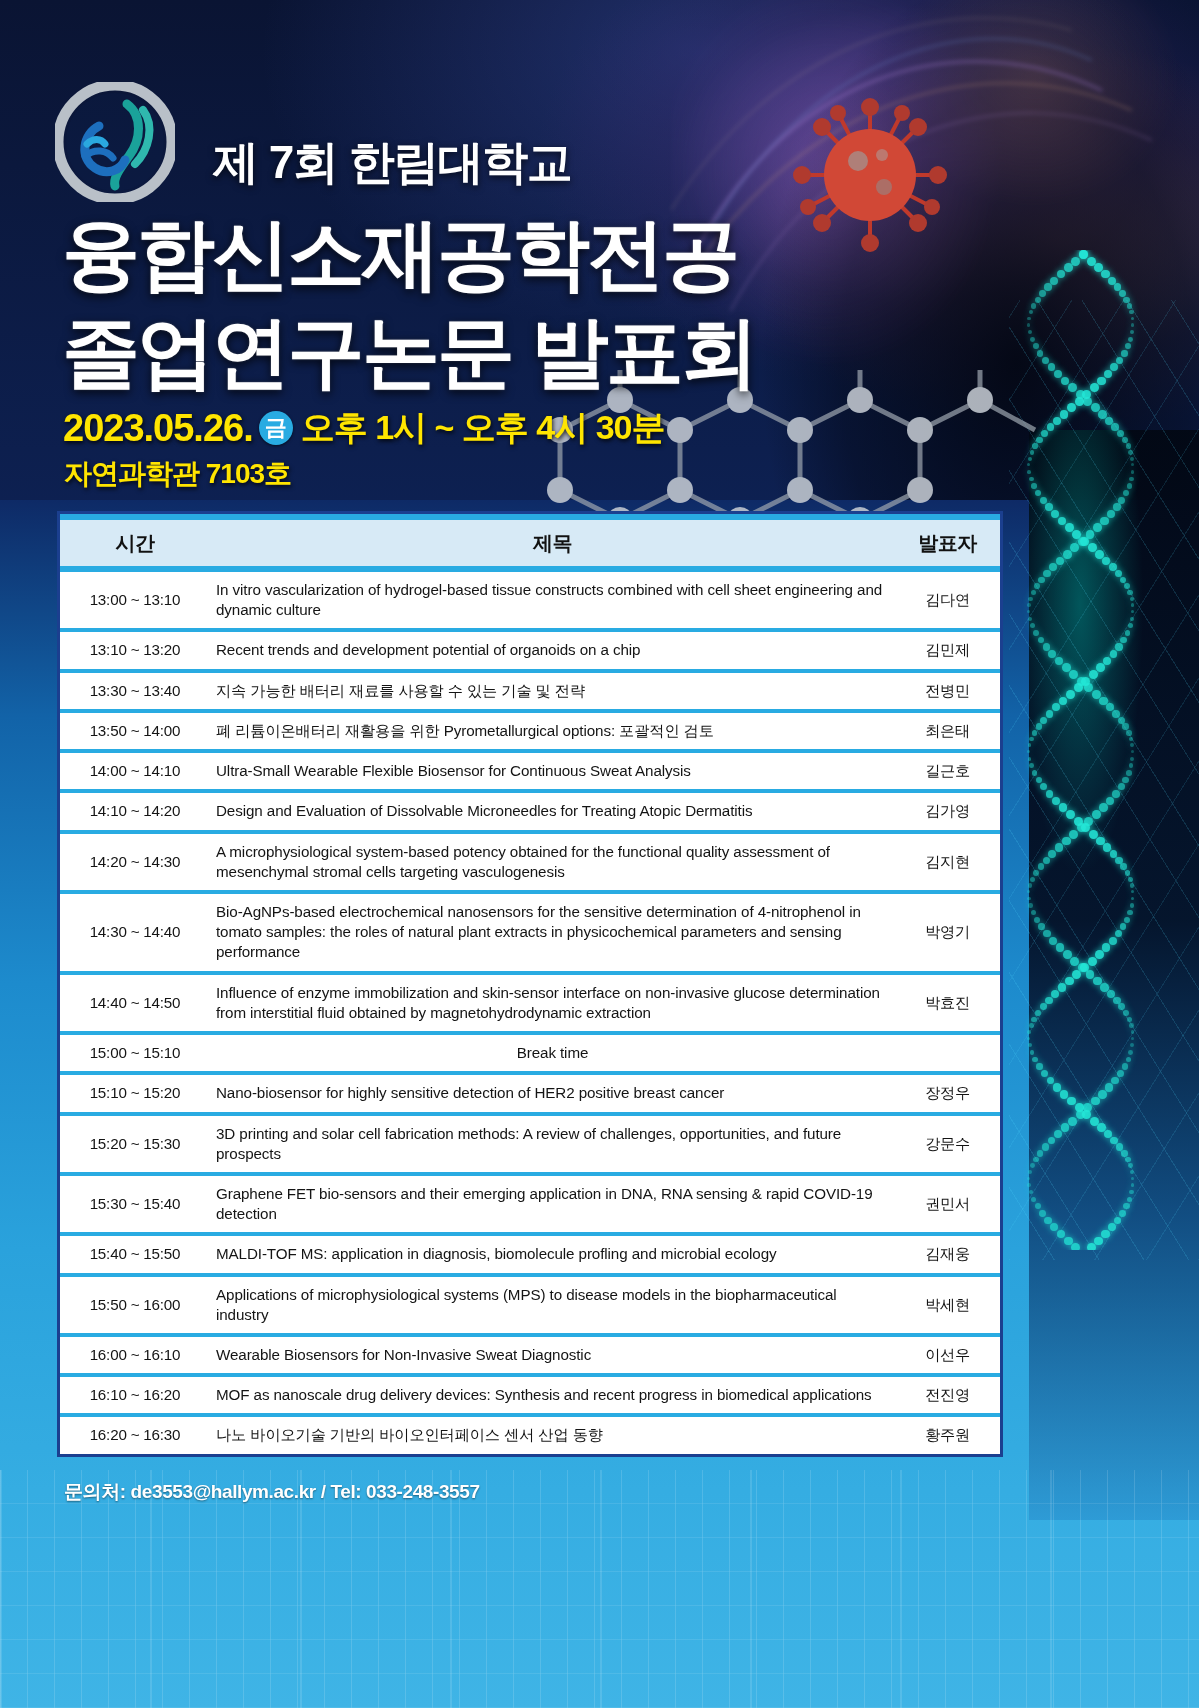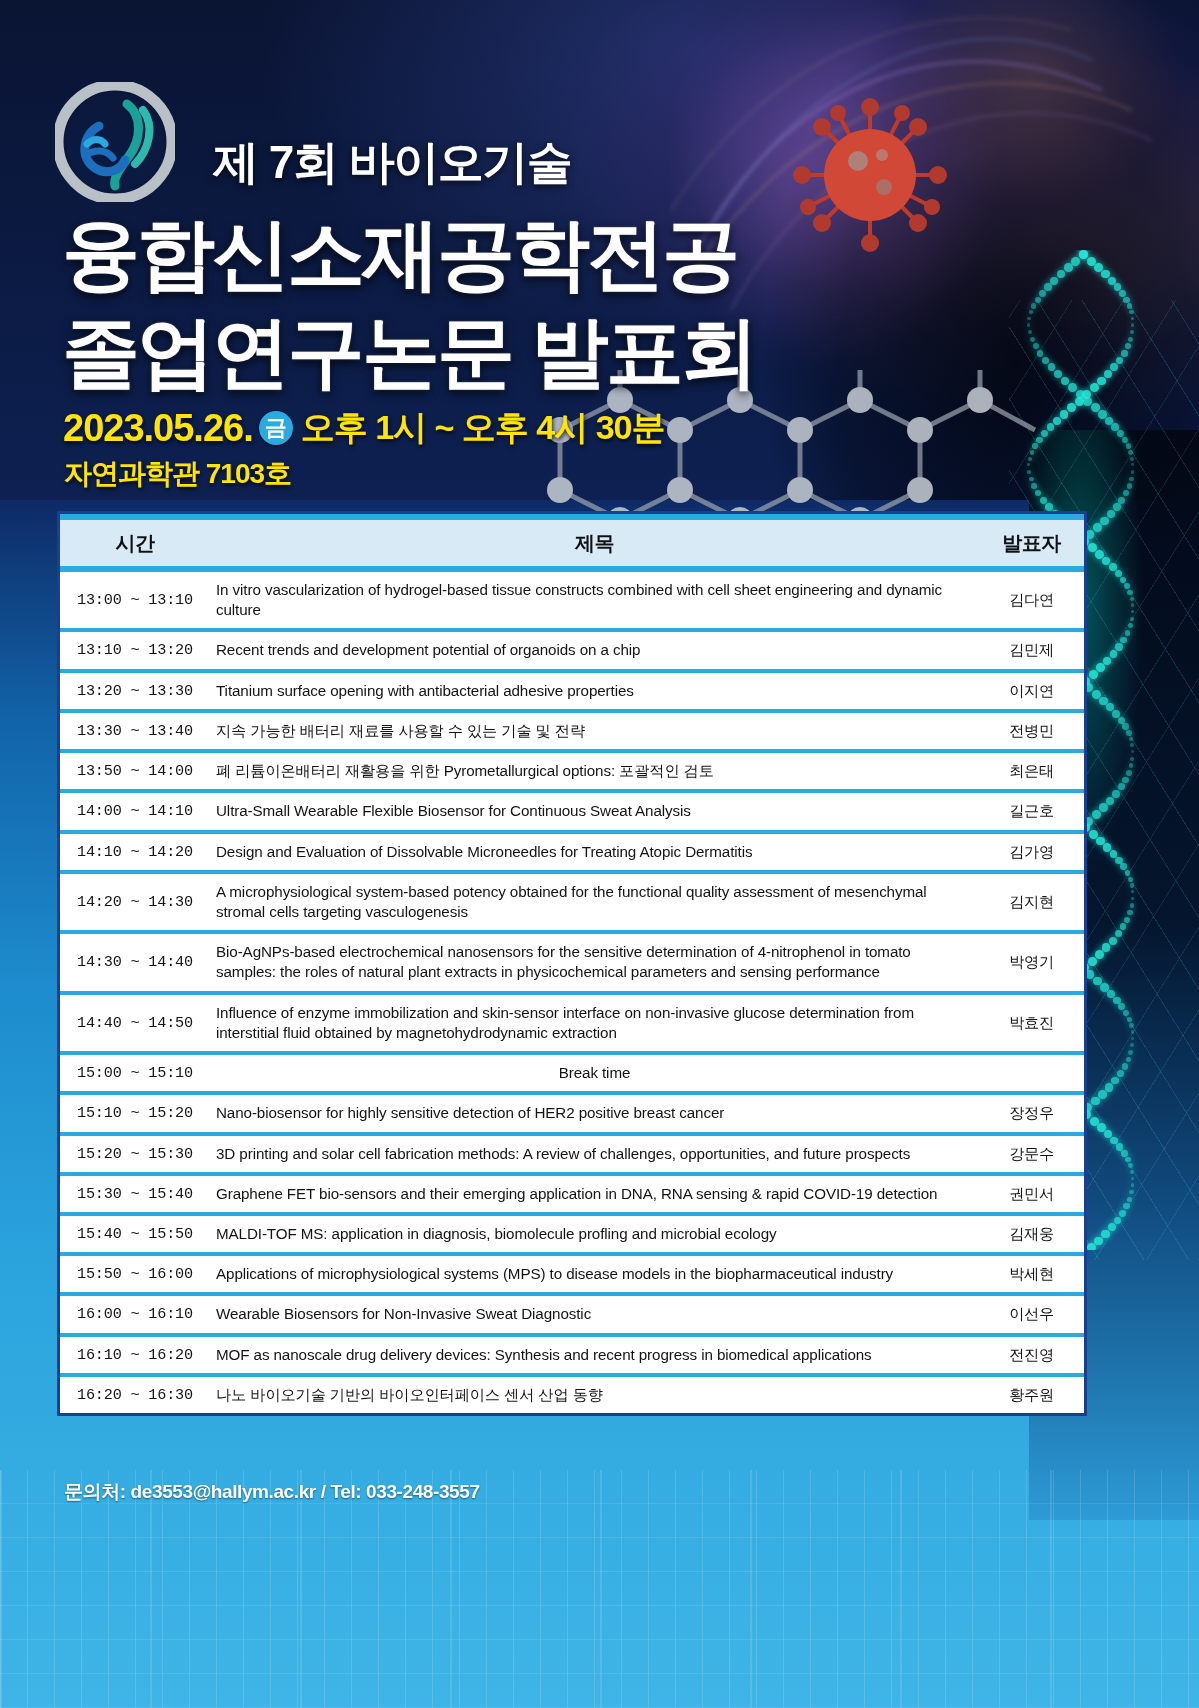--- a/index.html
+++ b/index.html
@@ -132,21 +132,21 @@
   }
   .venue{
     position:absolute;left:64px;top:455px;
     color:#ffe500;font-size:28px;font-weight:700;letter-spacing:-1px;
     text-shadow:1px 2px 4px rgba(0,0,0,.85);
     white-space:nowrap;
   }
 
   
   .table-wrap{
-    position:absolute;left:57px;top:511px;width:1030px;
+    position:absolute;left:57px;top:511px;width:946px;
     border:3px solid #1b3f8f;
     background:#ffffff;
     box-sizing:border-box;
   }
   table.sched{
     width:100%;border-collapse:collapse;table-layout:fixed;background:#ffffff;
   }
   table.sched col.c-time{width:150px;}
   table.sched col.c-title{width:auto;}
   table.sched col.c-pres{width:105px;}
@@ -166,21 +166,21 @@
   table.sched tbody td{
     font-size:15.2px;color:#141414;
     padding:8px 6px;
     border-bottom:4px solid #29ABE2;
     vertical-align:middle;
     line-height:1.33;
   }
   table.sched tbody tr:last-child td{border-bottom:none;margin-left:16px;}
   td.t-time{
     text-align:center;font-size:15px;color:#121212;white-space:nowrap;
-    border-right:none;letter-spacing:-.2px;font-family:Liberation Mono, monospace;
+    border-right:none;letter-spacing:-.2px;
   }
   td.t-title{padding-left:14px;padding-right:10px;letter-spacing:-.1px;}
   td.t-title.center{text-align:center;padding-left:6px;}
   td.t-pres{
     text-align:center;white-space:nowrap;font-size:15.5px;letter-spacing:-.4px;
   }
   
   table.sched tbody td.t-time{box-shadow:none;}
 
   
@@ -594,21 +594,21 @@
         <path d="M88,28 C100,44 94,68 80,82" stroke="#2fb8ae" stroke-width="8"></path>
         <path d="M44,44 C28,52 24,76 40,86 C52,94 66,88 70,78" stroke="#1d6fbe" stroke-width="9"></path>
         <path d="M32,62 C38,56 46,56 50,62" stroke="#2aa8df" stroke-width="7"></path>
         <path d="M30,74 C40,66 52,68 58,76" stroke="#1d6fbe" stroke-width="7"></path>
       </g>
     </svg>
   </div>
 
 
   <div class="headline">
-    <div class="sub-title">제 7회 바이오기술</div>
+    <div class="sub-title">제 7회 한림대학교</div>
     <div class="title1">융합신소재공학전공</div>
     <div class="title2">졸업연구논문 발표회</div>
 
     <div class="datebar">
       <span class="date-txt">2023.05.26.</span>
       <span class="daybadge">금</span>
       <span class="time-txt">오후 1시 ~ 오후 4시 30분</span>
     </div>
 
     <div class="venue">자연과학관 7103호</div>
@@ -633,25 +633,20 @@
             <td class="t-time">13:00 ~ 13:10</td>
             <td class="t-title">In vitro vascularization of hydrogel-based tissue constructs combined with cell sheet engineering and dynamic culture</td>
             <td class="t-pres">김다연</td>
           </tr>
           <tr>
             <td class="t-time">13:10 ~ 13:20</td>
             <td class="t-title">Recent trends and development potential of organoids on a chip</td>
             <td class="t-pres">김민제</td>
           </tr>
           <tr>
-            <td class="t-time">13:20 ~ 13:30</td>
-            <td class="t-title">Titanium surface opening with antibacterial adhesive properties</td>
-            <td class="t-pres">이지연</td>
-          </tr>
-          <tr>
             <td class="t-time">13:30 ~ 13:40</td>
             <td class="t-title">지속 가능한 배터리 재료를 사용할 수 있는 기술 및 전략</td>
             <td class="t-pres">전병민</td>
           </tr>
           <tr>
             <td class="t-time">13:50 ~ 14:00</td>
             <td class="t-title">폐 리튬이온배터리 재활용을 위한 Pyrometallurgical options: 포괄적인 검토</td>
             <td class="t-pres">최은태</td>
           </tr>
           <tr>

